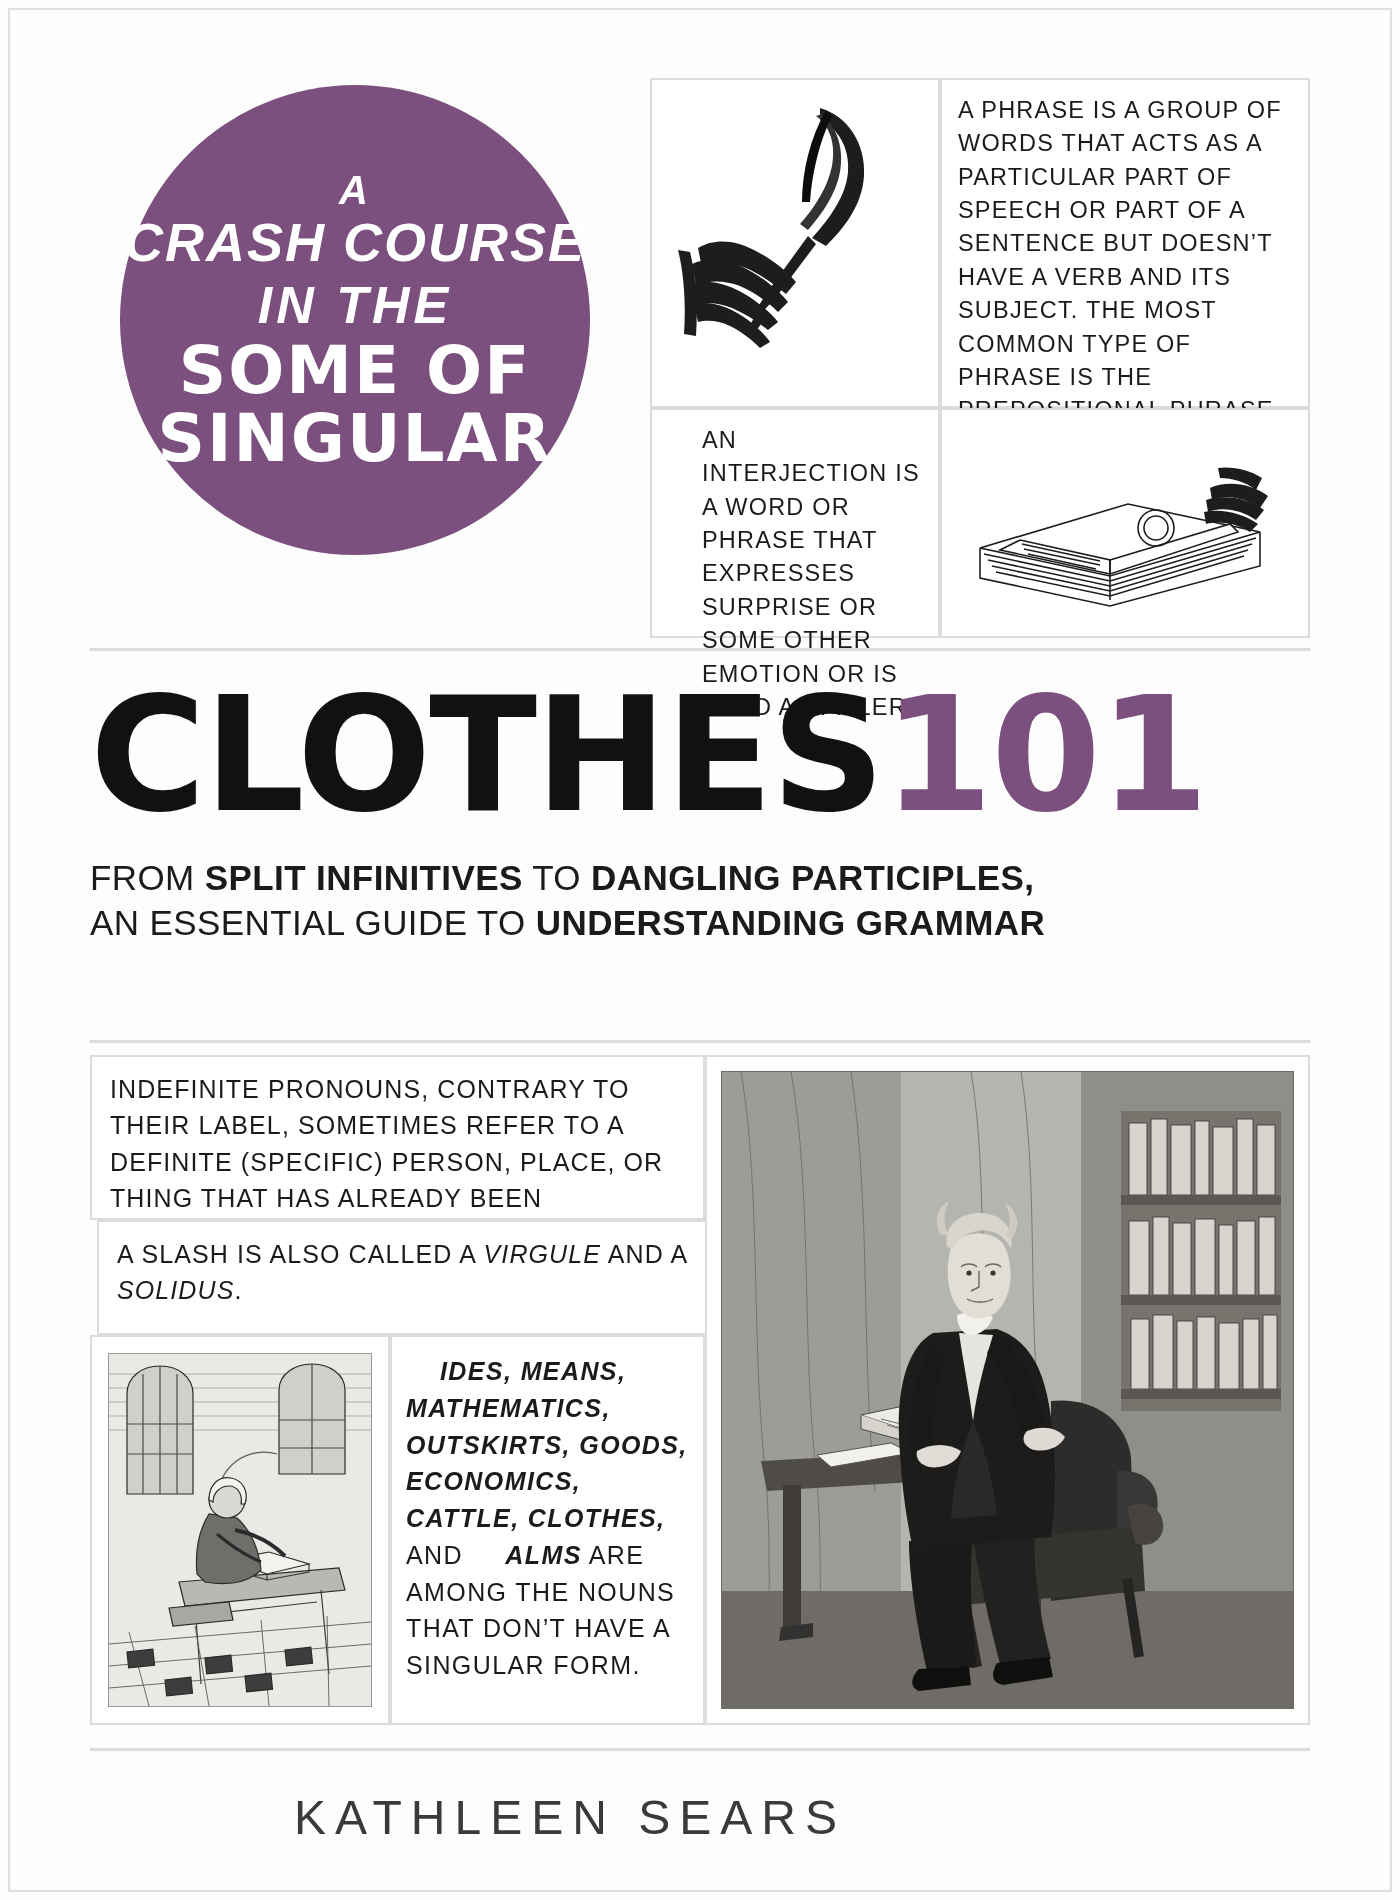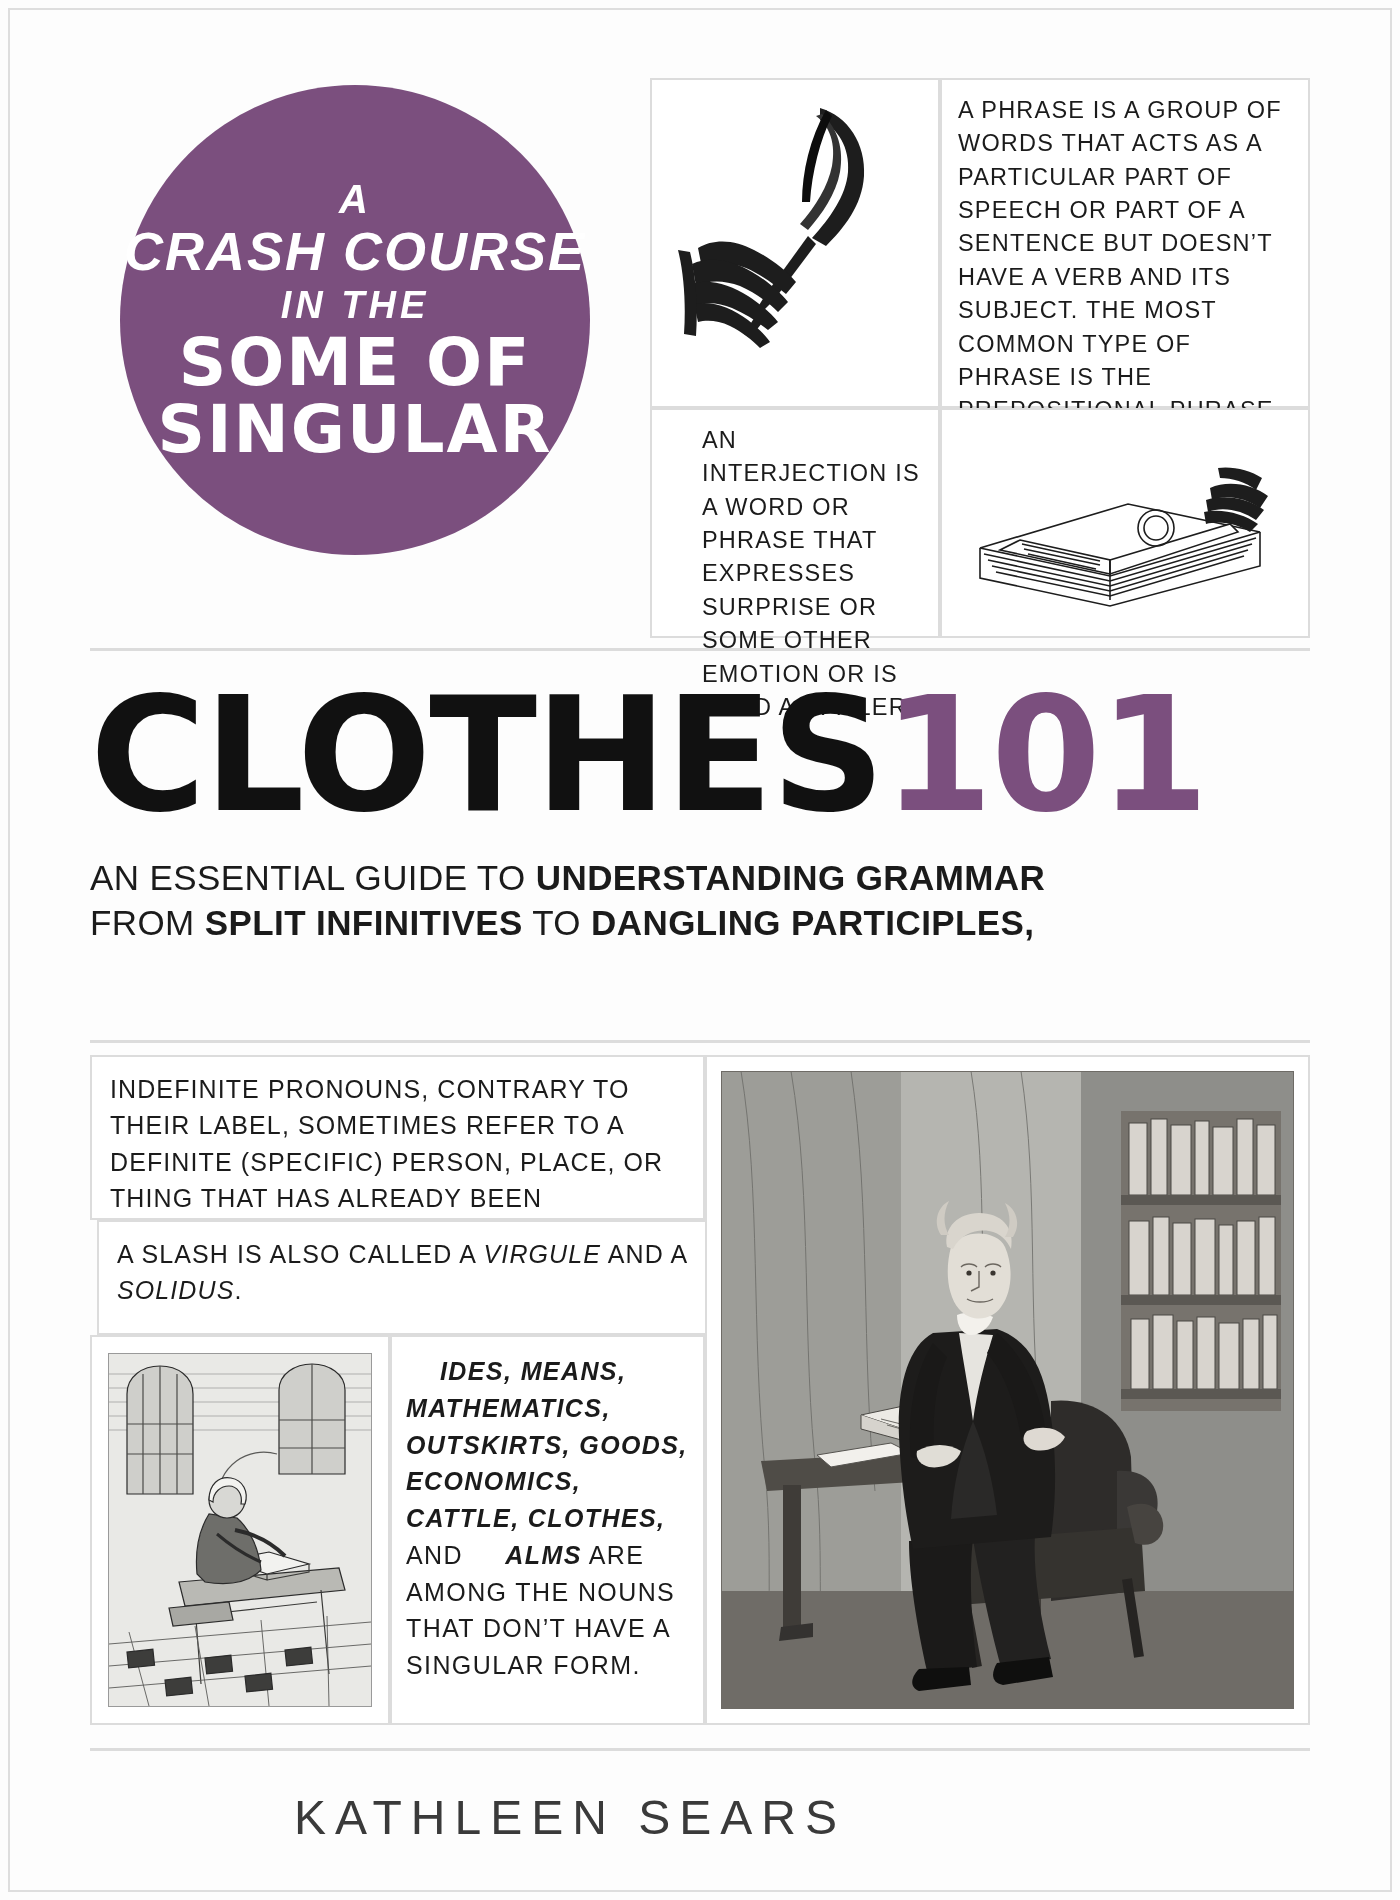--- a/index.html
+++ b/index.html
@@ -66,21 +66,21 @@
     margin-bottom: 2px;
   }
   .badge .line-crash {
     font-size: 54px;
     font-style: italic;
     font-weight: bold;
     letter-spacing: 2px;
     line-height: 1.0;
   }
   .badge .line-inthe {
-    font-size: 38px;
+    font-size: 52px;
     font-style: italic;
     font-weight: bold;
     letter-spacing: 4px;
     margin: 6px 0 2px 0;
   }
   .badge .line-rules,
   .badge .line-writing {
     font-size: 66px;
     font-weight: bold;
     letter-spacing: 2px;
@@ -306,24 +306,24 @@
   </div>
 
   <div class="divider" style="top:648px"></div>
 
   <div class="title-wrap">
     <div class="main-title">
       <span>CLOTHES</span><span class="num">101</span>
     </div>
     <div class="subtitle">
       <div>
+        <span class="light">FROM </span><b>SPLIT INFINITIVES</b><span class="light"> TO </span><b>DANGLING PARTICIPLES,</b>
+      </div>
+      <div>
         <span class="light">AN ESSENTIAL GUIDE TO </span><b>UNDERSTANDING GRAMMAR</b>
-      </div>
-      <div>
-        <span class="light">FROM </span><b>SPLIT INFINITIVES</b><span class="light"> TO </span><b>DANGLING PARTICIPLES,</b>
       </div>
     </div>
   </div>
 
   <div class="divider" style="top:1040px"></div>
 
   <div class="bottom-section">
 
     <div class="b-cell cell-indef">
       <div class="bt">INDEFINITE PRONOUNS, CONTRARY TO THEIR LABEL, SOMETIMES REFER TO A DEFINITE (SPECIFIC) PERSON, PLACE, OR THING THAT HAS ALREADY BEEN MENTIONED IN THE SENTENCE.</div>

